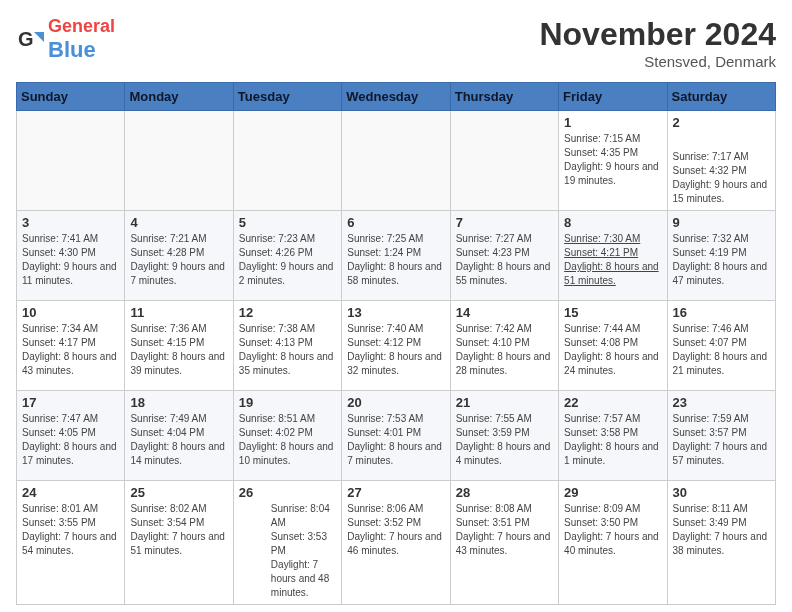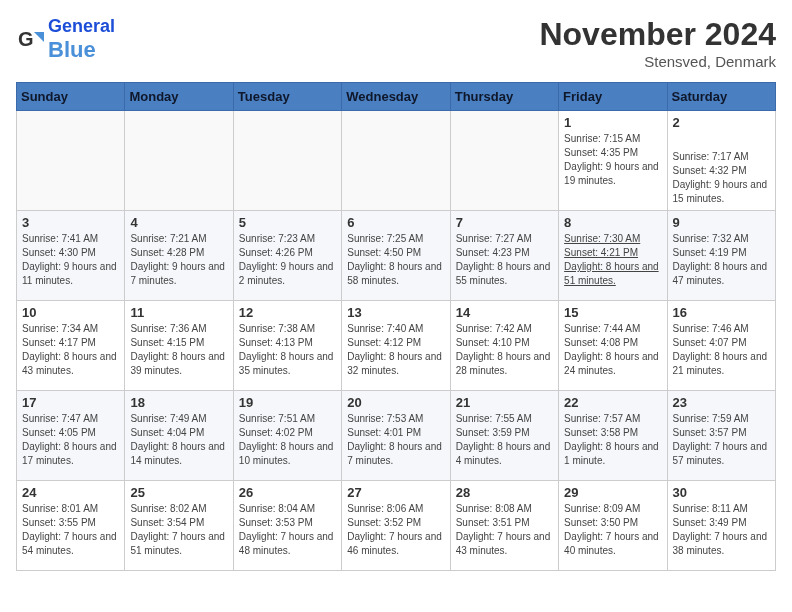--- a/index.html
+++ b/index.html
@@ -82,21 +82,21 @@
 </head>
 <body>
 
 <div class="header">
   <div class="logo">
     <svg class="logo-icon" viewBox="0 0 28 28" xmlns="http://www.w3.org/2000/svg">
       <text x="2" y="20" font-size="20" font-weight="bold" fill="#333">G</text>
       <polygon points="18,6 28,6 28,16" fill="#4a90d9"></polygon>
     </svg>
     <div>
-      <span style="font-size:18px;font-weight:bold;color:#1d4ed8;">General</span><br>
+      <span style="font-size:18px;font-weight:bold;color:#ef4444;">General</span><br>
       <span style="font-size:22px;font-weight:bold;color:#4a90d9;">Blue</span>
     </div>
   </div>
   <div class="title-block">
     <div class="month-title">November 2024</div>
     <div class="location">Stensved, Denmark</div>
   </div>
 </div>
 
 <table>
@@ -146,21 +146,21 @@
         </td>
         <td>
           <span class="day-number">5</span>
           <div class="day-info" style="white-space: pre-line;">Sunrise: 7:23 AM
 Sunset: 4:26 PM
 Daylight: 9 hours and 2 minutes.</div>
         </td>
         <td>
           <span class="day-number">6</span>
           <div class="day-info" style="white-space: pre-line;">Sunrise: 7:25 AM
-Sunset: 4:50 PM
+Sunset: 1:24 PM
 Daylight: 8 hours and 58 minutes.</div>
         </td>
         <td>
           <span class="day-number">7</span>
           <div class="day-info" style="white-space: pre-line;">Sunrise: 7:27 AM
 Sunset: 4:23 PM
 Daylight: 8 hours and 55 minutes.</div>
         </td>
         <td>
           <span class="day-number">8</span>
@@ -227,21 +227,21 @@
 Daylight: 8 hours and 17 minutes.</div>
         </td>
         <td>
           <span class="day-number">18</span>
           <div class="day-info" style="white-space: pre-line;">Sunrise: 7:49 AM
 Sunset: 4:04 PM
 Daylight: 8 hours and 14 minutes.</div>
         </td>
         <td>
           <span class="day-number">19</span>
-          <div class="day-info" style="white-space: pre-line;">Sunrise: 7:51 AM
+          <div class="day-info" style="white-space: pre-line;">Sunrise: 8:51 AM
 Sunset: 4:02 PM
 Daylight: 8 hours and 10 minutes.</div>
         </td>
         <td>
           <span class="day-number">20</span>
           <div class="day-info" style="white-space: pre-line;">Sunrise: 7:53 AM
 Sunset: 4:01 PM
 Daylight: 8 hours and 7 minutes.</div>
         </td>
         <td>
@@ -271,21 +271,21 @@
 Daylight: 7 hours and 54 minutes.</div>
         </td>
         <td>
           <span class="day-number">25</span>
           <div class="day-info" style="white-space: pre-line;">Sunrise: 8:02 AM
 Sunset: 3:54 PM
 Daylight: 7 hours and 51 minutes.</div>
         </td>
         <td>
           <span class="day-number">26</span>
-          <div class="day-info" style="white-space: pre-line;">Sunrise: 8:04 AM
+          <div class="day-info" style="white-space: pre-line; margin-left: 32px;">Sunrise: 8:04 AM
 Sunset: 3:53 PM
 Daylight: 7 hours and 48 minutes.</div>
         </td>
         <td>
           <span class="day-number">27</span>
           <div class="day-info" style="white-space: pre-line;">Sunrise: 8:06 AM
 Sunset: 3:52 PM
 Daylight: 7 hours and 46 minutes.</div>
         </td>
         <td>

